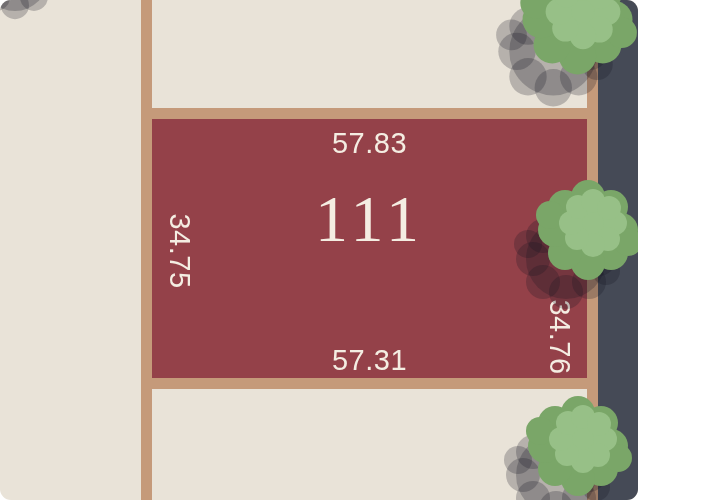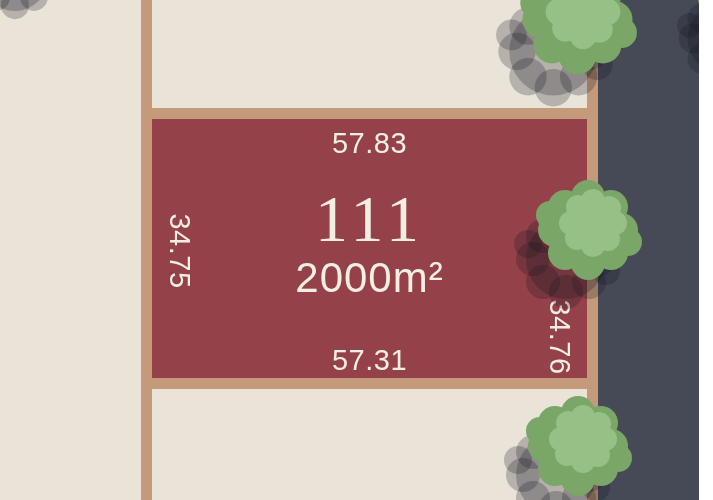--- a/index.html
+++ b/index.html
@@ -10,22 +10,22 @@
     --tree-outer: #7aa668;
     --tree-inner: #97c087;
     --label-text: #f4ede2;
     --shadow: rgba(20,22,32,0.24);
   }
   * { margin:0; padding:0; box-sizing:border-box; }
   html,body { width:713px; height:500px; overflow:hidden; }
   body { font-family:"Liberation Sans", sans-serif; }
 
   .map-canvas {
-    position:relative; width:699px; height:500px;
-    background:var(--ground); overflow:hidden;
+    position:relative; width:638px; height:500px;
+    background:var(--ground); overflow:hidden;border-radius:11px;
   }
 
   .road {
     position:absolute; left:598px; top:0; width:115px; height:500px;
     background:var(--road);
   }
 
   .bline { position:absolute; background:var(--boundary); }
   .bline.v-left  { left:141px; top:0; width:11px; height:500px; }
   .bline.v-road  { left:587px; top:0; width:11px; height:500px; }
@@ -108,21 +108,20 @@
   <div class="road"></div>
 
   <div class="bline v-left"></div>
   <div class="bline h-top"></div>
   <div class="bline h-bottom"></div>
   <div class="bline v-road"></div>
 
   <div class="lot">
     <div class="dim dim-top">57.83</div>
     <div class="lot-number">111</div>
-    <div class="lot-area">2000m²</div>
     <div class="dim dim-bottom">57.31</div>
     <div class="dim dim-left">34.75</div>
     <div class="dim dim-right">34.76</div>
   </div>
 
   <svg class="blob-shadow shadow-top-left" viewBox="-85 -85 170 170">
     <use href="#blob" class="tree-shadow-shape"></use>
   </svg>
 
   <svg class="tree tree-top" viewBox="-85 -85 170 170">

